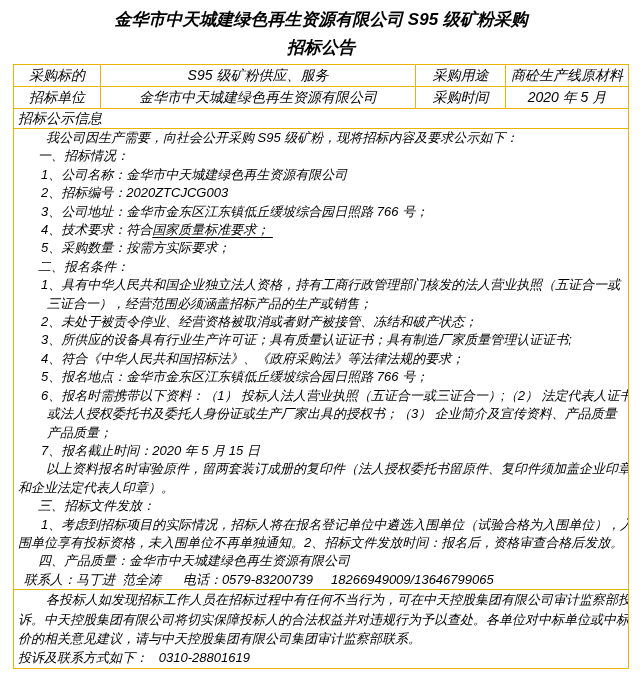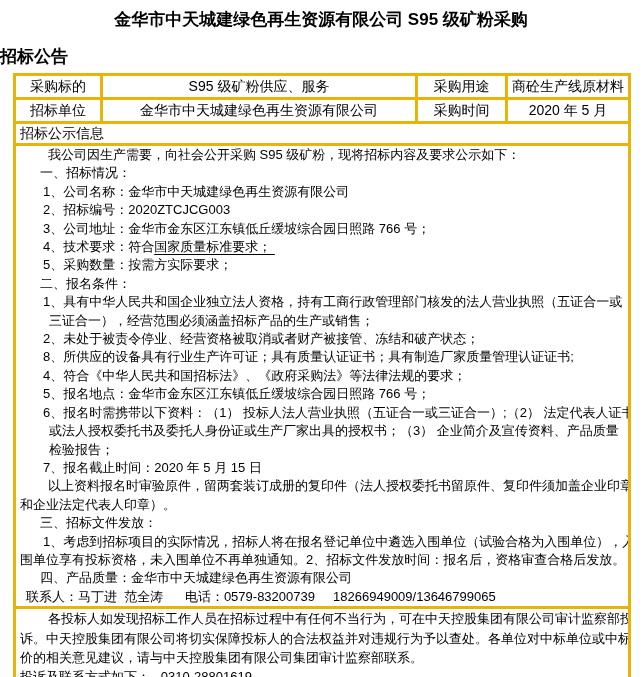--- a/index.html
+++ b/index.html
@@ -11,46 +11,47 @@
     width: 642px;
     height: 677px;
     font-family: "Liberation Sans", "DejaVu Sans", sans-serif;
     color: #000000;
     overflow: hidden;
   }
   .doc {
     position: relative;
     width: 642px;
     height: 530px;
+    font-style: italic;
   }
   .doc-title {
     padding-top: 7px;
     text-align: center;
     font-size: 17px;
     font-weight: bold;
     line-height: 25px;
     white-space: pre;
   }
   .doc-subtitle {
-    margin-top: 13px;
-    text-align: left;
+    margin-top: 4px;
+    text-align: center;
     font-size: 17px;
     font-weight: bold;
     line-height: 24px;
     white-space: pre;
   }
   table.notice-table {
     border-collapse: collapse;
     table-layout: fixed;
     margin-left: 13px;
     margin-top: 4px;
     width: 615px;
   }
   table.notice-table td {
-    border: 3px solid #eab308;
+    border: 1px solid #eab308;
     padding: 0;
     font-size: 14px;
     overflow: hidden;
   }
   td.cell-center {
     text-align: center;
     white-space: pre;
   }
   tr.info-row td { height: 21px; }
   tr.section-row td {
@@ -117,26 +118,26 @@
             <div class="line ind-sec"><span>一、招标情况：</span></div>
             <div class="line ind-item"><span>1、公司名称：金华市中天城建绿色再生资源有限公司</span></div>
             <div class="line ind-item"><span>2、招标编号：2020ZTCJCG003</span></div>
             <div class="line ind-item"><span>3、公司地址：金华市金东区江东镇低丘缓坡综合园日照路 766 号；</span></div>
             <div class="line ind-item"><span>4、技术要求：符合</span><span class="u-part">国家质量标准要求； </span></div>
             <div class="line ind-item"><span>5、采购数量：按需方实际要求；</span></div>
             <div class="line ind-sec"><span>二、报名条件：</span></div>
             <div class="line ind-item"><span>1、具有中华人民共和国企业独立法人资格，持有工商行政管理部门核发的法人营业执照（五证合一或</span></div>
             <div class="line ind-wrap"><span>三证合一），经营范围必须涵盖招标产品的生产或销售；</span></div>
             <div class="line ind-item"><span>2、未处于被责令停业、经营资格被取消或者财产被接管、冻结和破产状态；</span></div>
-            <div class="line ind-item"><span>8、所供应的设备具有行业生产许可证；具有质量认证证书；具有制造厂家质量管理认证证书;</span></div>
+            <div class="line ind-item"><span>3、所供应的设备具有行业生产许可证；具有质量认证证书；具有制造厂家质量管理认证证书;</span></div>
             <div class="line ind-item"><span>4、符合《中华人民共和国招标法》、《政府采购法》等法律法规的要求；</span></div>
             <div class="line ind-item"><span>5、报名地点：金华市金东区江东镇低丘缓坡综合园日照路 766 号；</span></div>
             <div class="line ind-item"><span>6、报名时需携带以下资料：（1） 投标人法人营业执照（五证合一或三证合一）;（2） 法定代表人证书</span></div>
             <div class="line ind-wrap"><span>或法人授权委托书及委托人身份证或生产厂家出具的授权书；（3） 企业简介及宣传资料、产品质量</span></div>
-            <div class="line ind-wrap"><span>检验报告；</span></div>
+            <div class="line ind-wrap"><span>产品质量；</span></div>
             <div class="line ind-item"><span>7、报名截止时间：2020 年 5 月 15 日</span></div>
             <div class="line ind-para"><span>以上资料报名时审验原件，留两套装订成册的复印件（法人授权委托书留原件、复印件须加盖企业印章</span></div>
             <div class="line ind-wrap0"><span>和企业法定代表人印章）。</span></div>
             <div class="line ind-sec"><span>三、招标文件发放：</span></div>
             <div class="line ind-item"><span>1、考虑到招标项目的实际情况，招标人将在报名登记单位中遴选入围单位（试验合格为入围单位），入</span></div>
             <div class="line ind-wrap0"><span>围单位享有投标资格，未入围单位不再单独通知。2、招标文件发放时间：报名后，资格审查合格后发放。</span></div>
             <div class="line ind-sec"><span>四、产品质量：金华市中天城建绿色再生资源有限公司</span></div>
             <div class="line ind-contact"><span>联系人：马丁进  范全涛      电话：0579-83200739     18266949009/13646799065</span></div>
           </td>
       </tr>

